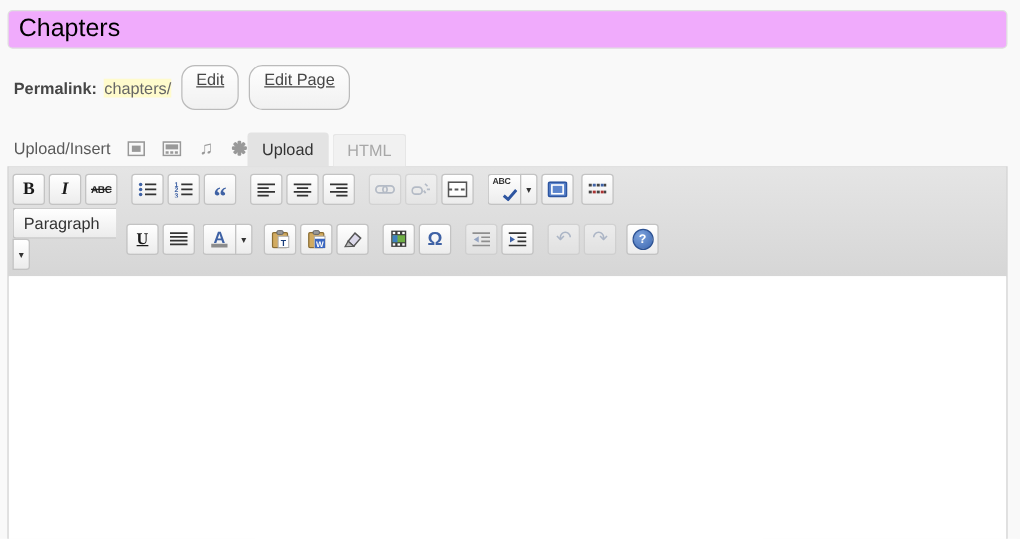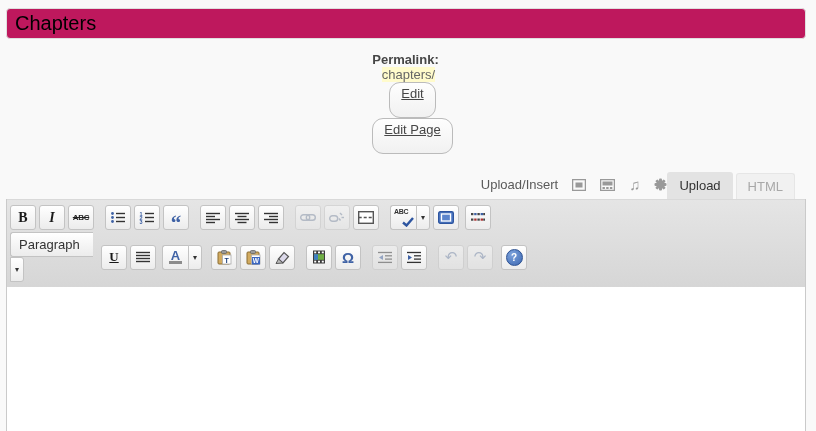--- a/index.html
+++ b/index.html
@@ -9,38 +9,38 @@
     background:#f9f9f9;
     font-family:"Liberation Sans", sans-serif;
   }
   .page { padding:8px 10px 0 6px; }
 
   
   .title-input {
     display:block; width:100%; height:31px;
     padding:2px 8px; font-size:20px; color:#000;
     font-family:"Liberation Sans", sans-serif;
-    background:#be185d; border:1px solid #dfdfdf; border-radius:4px; outline:none;
+    background:#f0abfc; border:1px solid #dfdfdf; border-radius:4px; outline:none;
   }
 
   
-  .permalink-row { margin:13px 0 0 5px; font-size:13px; color:#666; display:flex; align-items:center;flex-direction:column; }
+  .permalink-row { margin:13px 0 0 5px; font-size:13px; color:#666; display:flex; align-items:center; }
   .permalink-label { color:#464646; font-weight:bold; margin-right:6px; }
   .permalink-slug { background:#fffbcc; }
   .wp-btn {
     margin-left:8px; font-size:13px; color:#464646;
     padding:3px 11px 16px; line-height:15px;
     background:linear-gradient(#fefefe,#f1f1f1);
     border:1px solid #bbb; border-radius:11px; cursor:pointer;
     font-family:"Liberation Sans", sans-serif;
     text-decoration:underline;
   }
 
   
-  .editor-top-row { display:flex; justify-content:flex-end; align-items:flex-end; margin:18px 0 0 5px; height:27px; }
+  .editor-top-row { display:flex; justify-content:flex-start; align-items:flex-end; margin:18px 0 0 5px; height:27px; }
   .media-buttons { font-size:13px; color:#5a5a5a; display:flex; align-items:center; padding-bottom:7px; }
   .micon { margin-left:14px; display:inline-flex; align-items:center; cursor:pointer; }
   .micon-audio { font-size:15px; color:#999; line-height:12px; }
   .tabs { display:flex; align-items:flex-end; margin-right:11px; }
   .tab { font-size:13px; border-radius:3px 3px 0 0; cursor:pointer; }
   .tab-visual { background:#e3e3e3; color:#333; padding:6px 12px; }
   .tab-html { background:#f1f1f1; color:#a8a8a8; margin-left:3px; padding:5px 11px; border:1px solid #e6e6e6; border-bottom:none; }
 
   
   .editor-container { border:1px solid #cacaca; border-top:none; }

